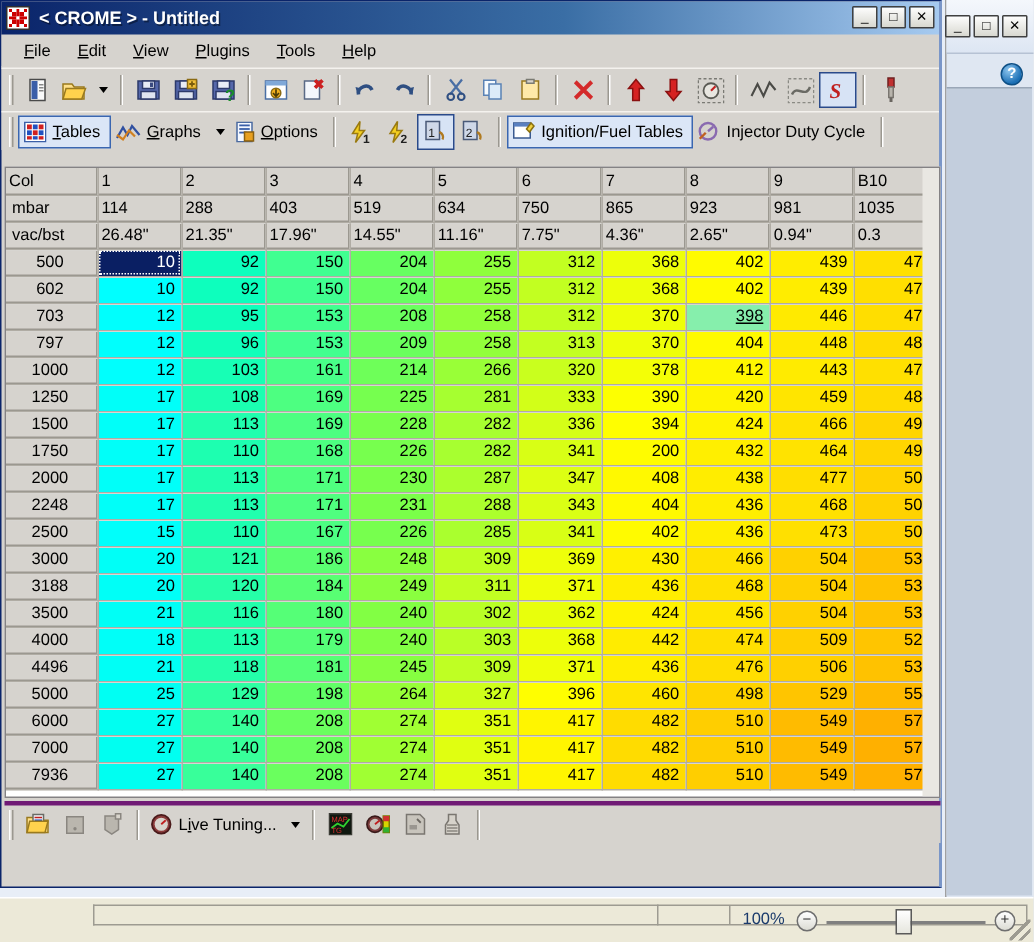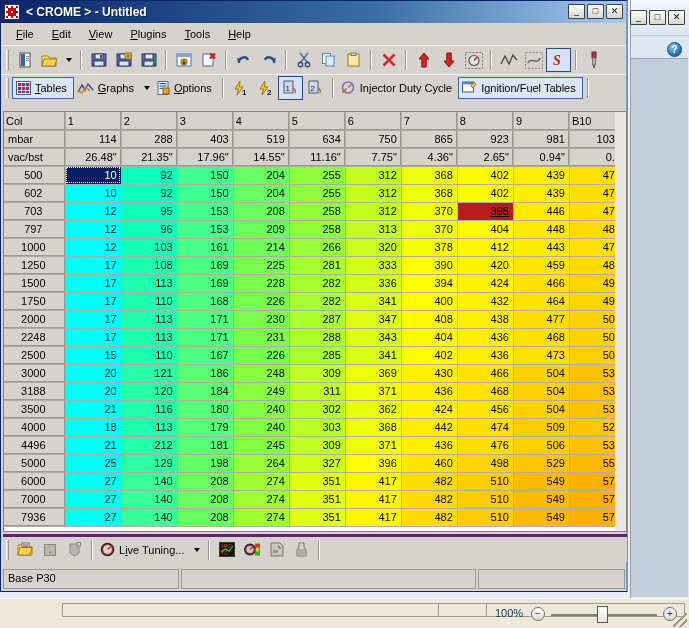--- a/index.html
+++ b/index.html
@@ -256,21 +256,20 @@
     background: #d6d3ce;
     color: #000;
     border-right: 1px solid #ffffff;
     border-bottom: 1px solid #ffffff;
     box-shadow: inset -1px -1px 0 #9b9890;
   }
   th.colhdr { text-align: left; padding-left: 4px; }
   th.corner { text-align: left; padding-left: 4px; }
   td.hdrnum {
     background: #d6d3ce;
-    text-align: right;
     border-right: 1px solid #ffffff;
     border-bottom: 1px solid #ffffff;
     box-shadow: inset -1px -1px 0 #9b9890;
   }
   td.rowhdr {
     background: #d6d3ce;
     text-align: center;
     border-right: 1px solid #ffffff;
     border-bottom: 1px solid #ffffff;
     box-shadow: inset -1px -1px 0 #9b9890;
@@ -609,36 +608,36 @@
     <div class="tbtn">
       <svg class="ico" width="15" height="16" viewBox="0 0 15 16">
         <rect x="1" y="1" width="9" height="12" fill="#cfd8e8" stroke="#4a5a78"></rect>
         <text x="2.5" y="11" font-size="8" fill="#202020" font-family="Liberation Sans, sans-serif">2</text>
         <path d="M10 8c2 1 3 3 2 5" stroke="#b07a20" stroke-width="1.6" fill="none"></path>
       </svg>
     </div>
 
     <div class="tsep"></div>
 
+    <div class="tbtn-text checked">
+      <svg class="ico" width="15" height="15" viewBox="0 0 15 15">
+        <rect x="0.5" y="2" width="11" height="10" fill="#ffffff" stroke="#3a5a90"></rect>
+        <rect x="0.5" y="2" width="11" height="2.4" fill="#5a80c0"></rect>
+        <path d="M9 6l3-4 2 2-3 4z" fill="#f0d040" stroke="#8a7010"></path>
+      </svg>
+      <span>I<u>g</u>nition/Fuel Tables</span>
+    </div>
+
     <div class="tbtn-text">
       <svg class="ico" width="15" height="15" viewBox="0 0 15 15">
         <circle cx="7" cy="7.5" r="5.5" fill="none" stroke="#8a6ab0" stroke-width="1.6"></circle>
         <path d="M7 7.5L10.5 4.5" stroke="#8a6ab0" stroke-width="1.6"></path>
         <path d="M1.5 12.5l4-4" stroke="#c06020" stroke-width="1.6"></path>
       </svg>
       <span>Injector Duty Cycle</span>
-    </div>
-
-    <div class="tbtn-text checked">
-      <svg class="ico" width="15" height="15" viewBox="0 0 15 15">
-        <rect x="0.5" y="2" width="11" height="10" fill="#ffffff" stroke="#3a5a90"></rect>
-        <rect x="0.5" y="2" width="11" height="2.4" fill="#5a80c0"></rect>
-        <path d="M9 6l3-4 2 2-3 4z" fill="#f0d040" stroke="#8a7010"></path>
-      </svg>
-      <span>I<u>g</u>nition/Fuel Tables</span>
     </div>
 
     <div class="tsep"></div>
   </div>
 
   <div id="grid-wrap">
     <table class="grid" id="grid-table">
       <colgroup>
           <col style="width: 60px;">
           <col style="width: 55px;">
@@ -722,21 +721,21 @@
           </tr>
           <tr>
             <td class="rowhdr">703</td>
             <td class="cell" style="background: rgb(0, 255, 253);">12</td>
             <td class="cell" style="background: rgb(16, 255, 187);">95</td>
             <td class="cell" style="background: rgb(66, 255, 143);">153</td>
             <td class="cell" style="background: rgb(106, 255, 94);">208</td>
             <td class="cell" style="background: rgb(146, 255, 59);">258</td>
             <td class="cell" style="background: rgb(194, 255, 33);">312</td>
             <td class="cell" style="background: rgb(238, 255, 9);">370</td>
-            <td class="cell" style="background: #b91c1c; text-decoration: underline;">398</td>
+            <td class="cell" style="background: #86efac; text-decoration: underline;">398</td>
             <td class="cell" style="background: rgb(255, 234, 0);">446</td>
             <td class="cell" style="background: rgb(255, 222, 0);">477</td>
           </tr>
           <tr>
             <td class="rowhdr">797</td>
             <td class="cell" style="background: rgb(0, 255, 253);">12</td>
             <td class="cell" style="background: rgb(17, 255, 186);">96</td>
             <td class="cell" style="background: rgb(66, 255, 143);">153</td>
             <td class="cell" style="background: rgb(106, 255, 93);">209</td>
             <td class="cell" style="background: rgb(146, 255, 59);">258</td>
@@ -786,21 +785,21 @@
             <td class="cell" style="background: rgb(255, 213, 0);">497</td>
           </tr>
           <tr>
             <td class="rowhdr">1750</td>
             <td class="cell" style="background: rgb(0, 255, 249);">17</td>
             <td class="cell" style="background: rgb(29, 255, 176);">110</td>
             <td class="cell" style="background: rgb(77, 255, 129);">168</td>
             <td class="cell" style="background: rgb(119, 255, 78);">226</td>
             <td class="cell" style="background: rgb(167, 255, 48);">282</td>
             <td class="cell" style="background: rgb(216, 255, 21);">341</td>
-            <td class="cell" style="background: rgb(255, 252, 0);">400</td>
+            <td class="cell" style="background: rgb(255, 252, 0);">200</td>
             <td class="cell" style="background: rgb(255, 239, 0);">432</td>
             <td class="cell" style="background: rgb(255, 227, 0);">464</td>
             <td class="cell" style="background: rgb(255, 213, 0);">497</td>
           </tr>
           <tr>
             <td class="rowhdr">2000</td>
             <td class="cell" style="background: rgb(0, 255, 249);">17</td>
             <td class="cell" style="background: rgb(32, 255, 174);">113</td>
             <td class="cell" style="background: rgb(79, 255, 127);">171</td>
             <td class="cell" style="background: rgb(122, 255, 74);">230</td>
@@ -885,21 +884,21 @@
             <td class="cell" style="background: rgb(186, 255, 38);">303</td>
             <td class="cell" style="background: rgb(237, 255, 10);">368</td>
             <td class="cell" style="background: rgb(255, 236, 0);">442</td>
             <td class="cell" style="background: rgb(255, 223, 0);">474</td>
             <td class="cell" style="background: rgb(255, 207, 0);">509</td>
             <td class="cell" style="background: rgb(255, 197, 0);">529</td>
           </tr>
           <tr>
             <td class="rowhdr">4496</td>
             <td class="cell" style="background: rgb(0, 255, 246);">21</td>
-            <td class="cell" style="background: rgb(36, 255, 170);">212</td>
+            <td class="cell" style="background: rgb(36, 255, 170);">118</td>
             <td class="cell" style="background: rgb(86, 255, 118); margin-top: 31px;">181</td>
             <td class="cell" style="background: rgb(134, 255, 65);">245</td>
             <td class="cell" style="background: rgb(191, 255, 35);">309</td>
             <td class="cell" style="background: rgb(239, 255, 9);">371</td>
             <td class="cell" style="background: rgb(255, 238, 0);">436</td>
             <td class="cell" style="background: rgb(255, 222, 0);">476</td>
             <td class="cell" style="background: rgb(255, 208, 0);">506</td>
             <td class="cell" style="background: rgb(255, 194, 0);">536</td>
           </tr>
           <tr>
@@ -1028,25 +1027,20 @@
       <svg class="ico" width="13" height="16" viewBox="0 0 13 16">
         <path d="M4 1h5v4l2 3v6H2V8l2-3z" fill="#d6d2ca" stroke="#7a7670"></path>
         <path d="M3 8h7M3 10h7M3 12h7" stroke="#8a8680"></path>
       </svg>
     </div>
 
     <div class="tsep"></div>
 
   </div>
 
-  <div id="crome-status">
-    <div class="cs-pane" id="cs-pane-1">Base P30</div>
-    <div class="cs-pane" id="cs-pane-2"></div>
-    <div class="cs-pane" id="cs-pane-3"></div>
-  </div>
 </div>
 
 <div id="status-bar">
   <div class="sb-pane" id="sb-pane-1"></div>
   <div class="sb-pane" id="sb-pane-2"></div>
   <div class="sb-pane" id="sb-zoom">
     <span class="zoom-label">100%</span>
     <span class="zoom-minus">−</span>
     <span class="zoom-track"></span>
     <span class="zoom-thumb"></span>

